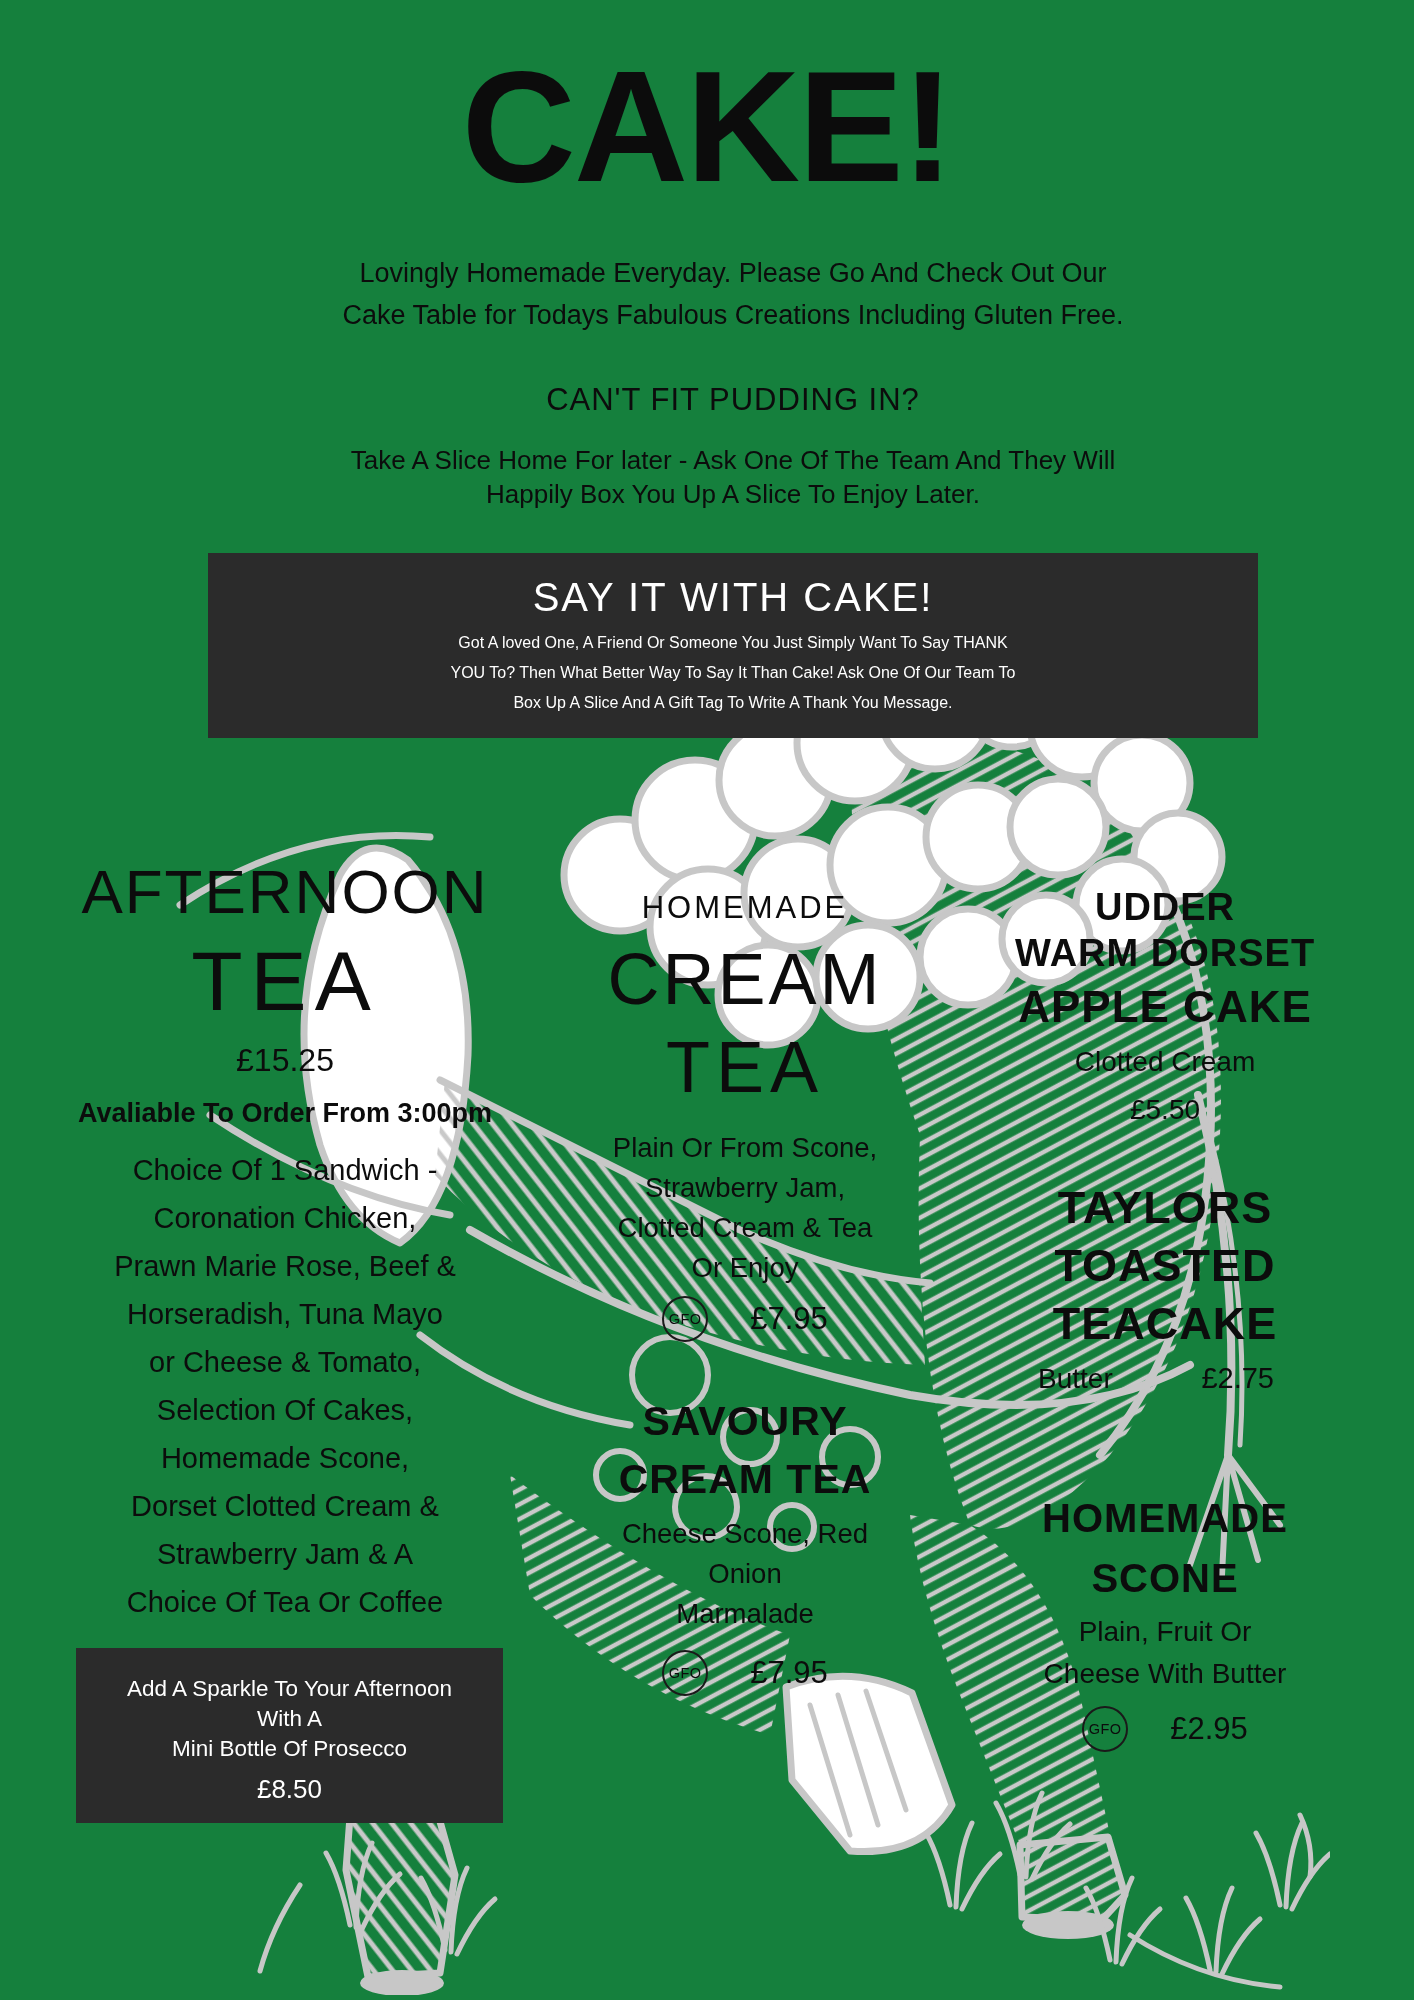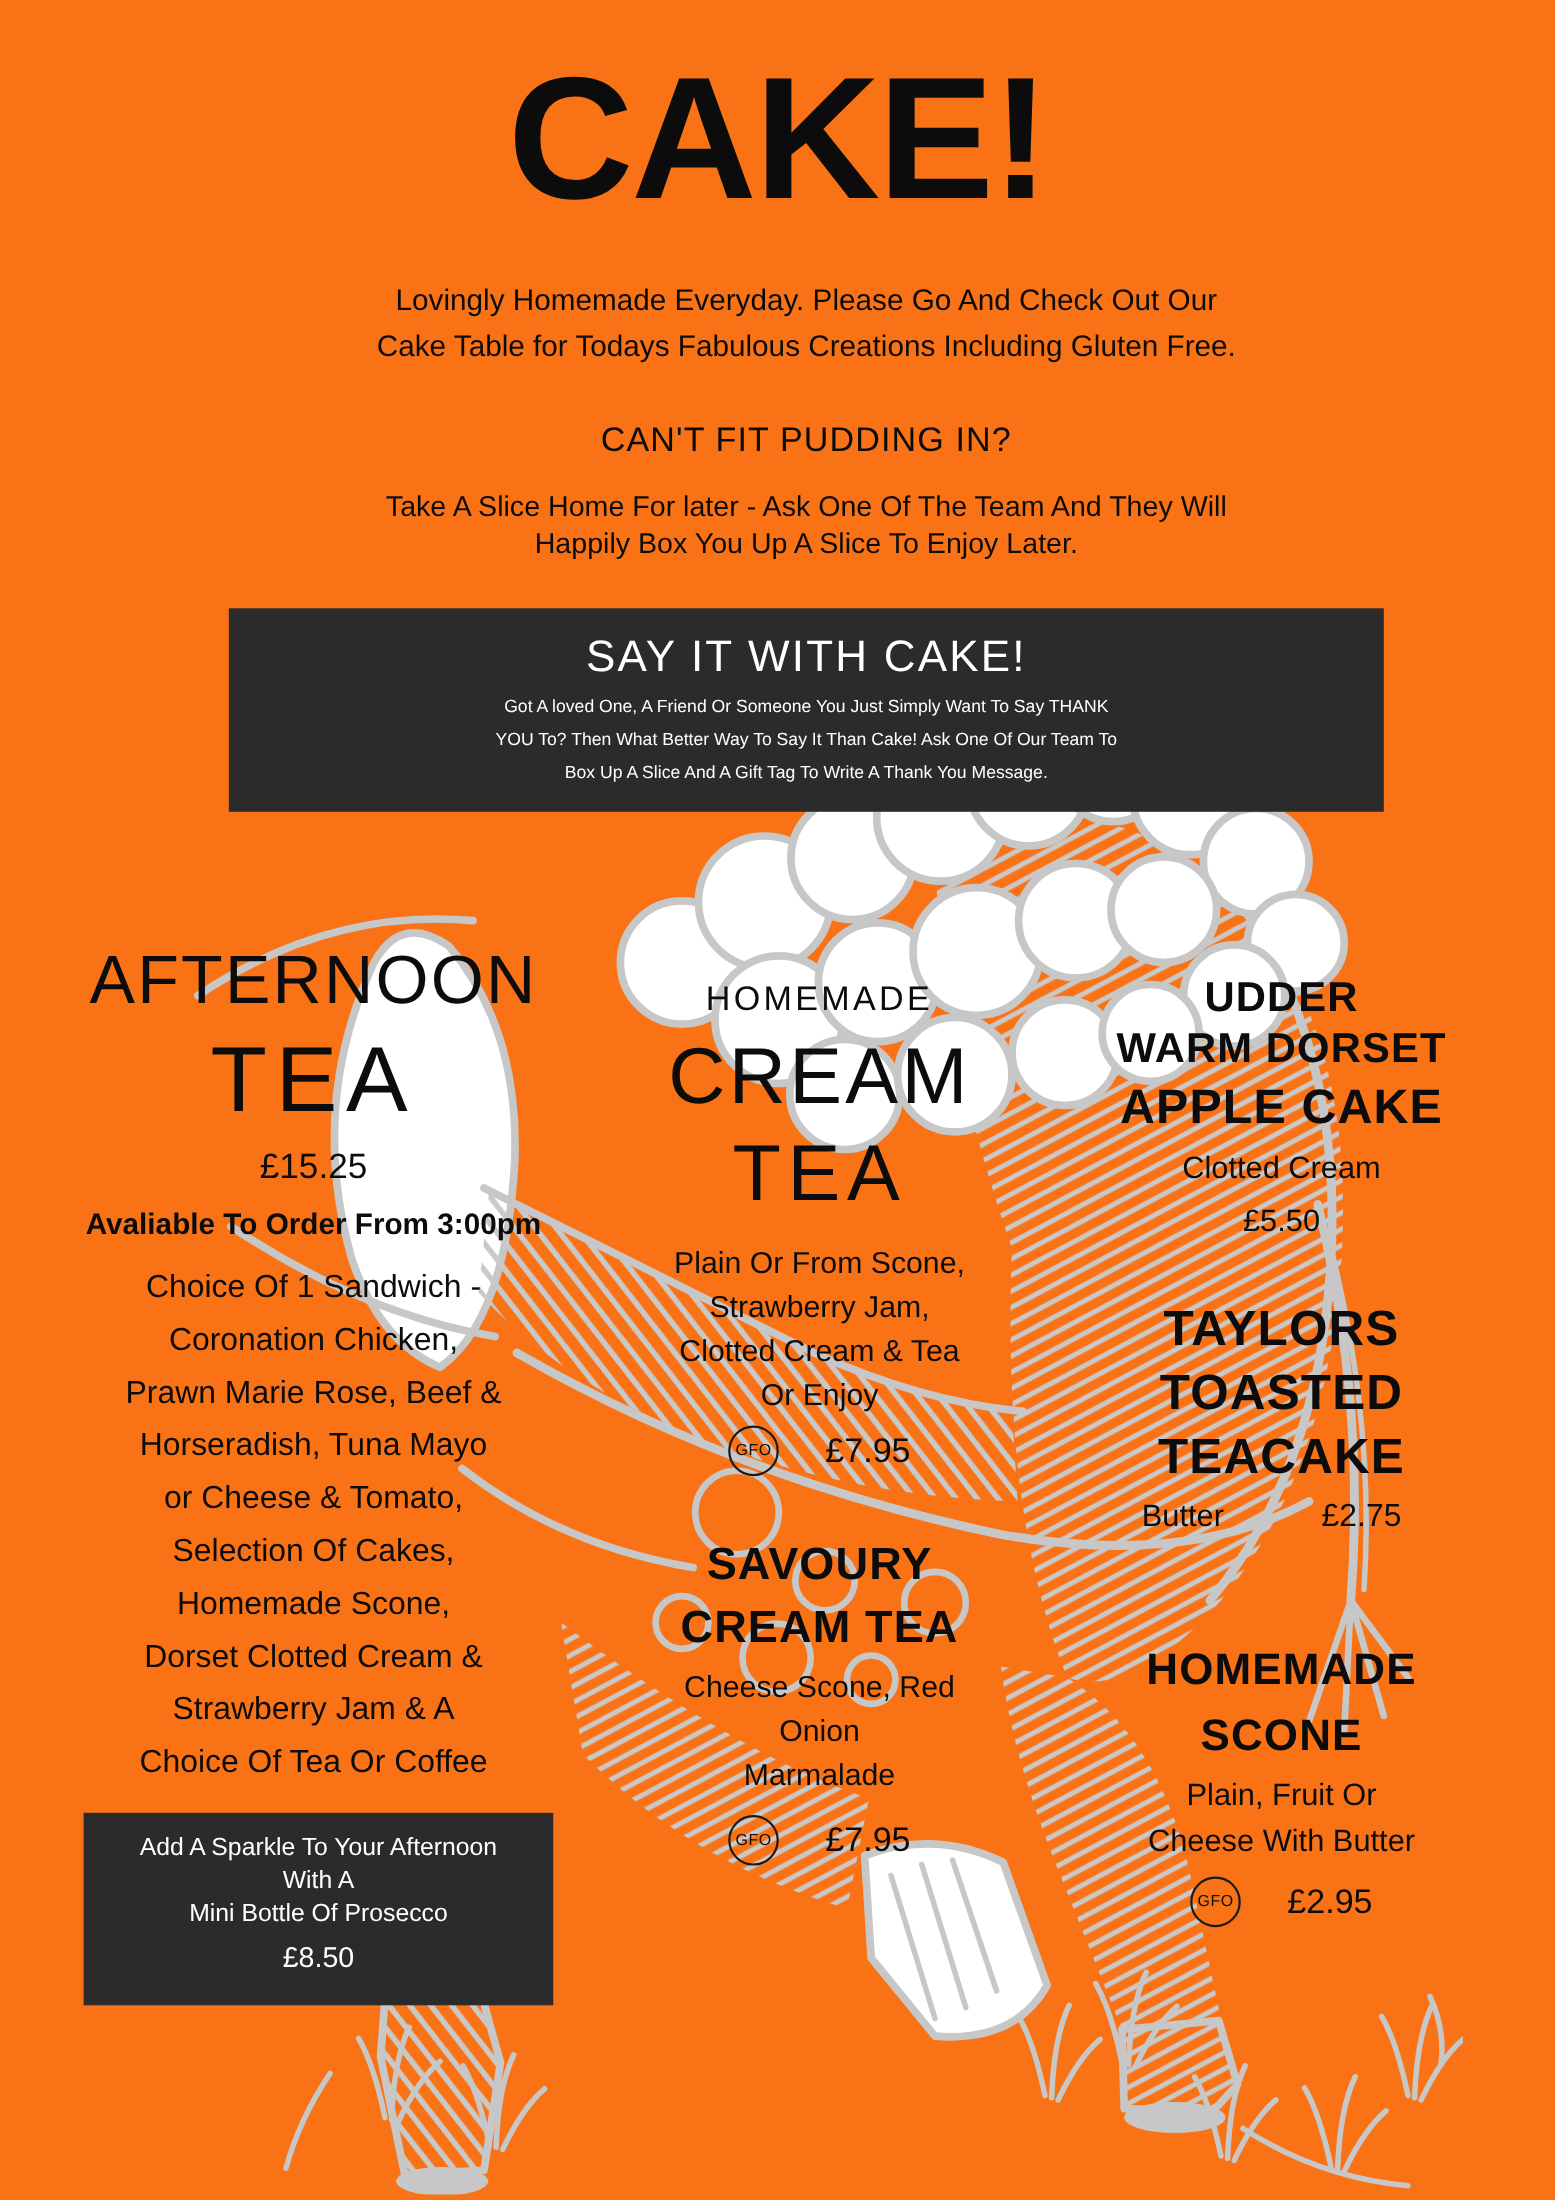--- a/index.html
+++ b/index.html
@@ -1,16 +1,16 @@
 <!DOCTYPE html>
 <html><head>
 <meta charset="utf-8">
 <style>
   html,body{margin:0;padding:0;background:#ffffff;}
-  #page{position:relative;width:1414px;height:2000px;background:#f97316;overflow:hidden;
+  #page{position:relative;width:1414px;height:2000px;background:#15803d;overflow:hidden;
         font-family:"Liberation Sans","DejaVu Sans",sans-serif;color:#0c0c0c;}
   .abs{position:absolute;}
   .ctr{text-align:center;}
   .w-full{left:0;width:1414px;}
   .w-wide{left:0;width:1466px;}
   #cow-svg{position:absolute;left:150px;top:575px;width:1180px;height:1420px;}
   .page-title{top:30px;font-size:158px;line-height:1.22;font-weight:700;letter-spacing:-2px;}
   .intro{top:252px;font-size:27px;line-height:42px;font-weight:500;}
   .pud-head{top:382px;font-size:31px;font-weight:500;letter-spacing:1px;}
   .pud-text{top:443px;font-size:26px;line-height:34px;font-weight:500;}
@@ -20,21 +20,21 @@
   .banner-body{margin-top:8px;font-size:16px;line-height:30px;font-weight:500;}
   .colL{left:40px;width:490px;}
   .colM{left:525px;width:440px;}
   .colR{left:955px;width:420px;text-align:center;}
   .aft-1{top:856px;font-size:62px;letter-spacing:2px;}
   .aft-2{top:933px;font-size:84px;letter-spacing:8px;}
   .aft-price{top:1042px;font-size:32px;font-weight:500;}
   .aft-avail{top:1098px;font-size:27px;font-weight:700;}
   .aft-desc{top:1146px;font-size:29px;line-height:48px;}
   .prosecco{left:76px;top:1648px;width:427px;height:175px;background:#2b2b2b;color:#fff;
-            box-sizing:border-box;padding-top:16px;text-align:center;}
+            box-sizing:border-box;padding-top:26px;text-align:center;}
   .pros-line{font-size:22.5px;line-height:30px;font-weight:400;}
   .pros-price{margin-top:10px;font-size:26px;font-weight:500;}
   .ct-eyebrow{top:890px;font-size:31px;letter-spacing:3px;}
   .ct-1{top:938px;font-size:72px;letter-spacing:3px;}
   .ct-2{top:1026px;font-size:72px;letter-spacing:6px;}
   .ct-desc{top:1128px;font-size:27.5px;line-height:40px;}
   .gfo-row{display:flex;justify-content:center;align-items:center;gap:42px;}
   .gfo-row1{top:1296px;}
   .sv-1{top:1398px;font-size:41px;font-weight:700;letter-spacing:1px;}
   .sv-2{top:1456px;font-size:41px;font-weight:700;letter-spacing:1px;}

